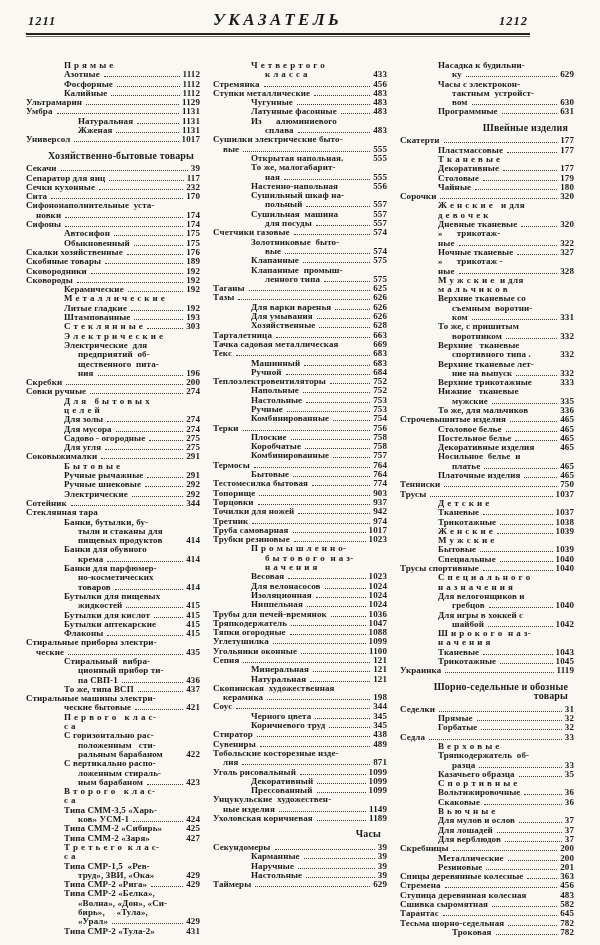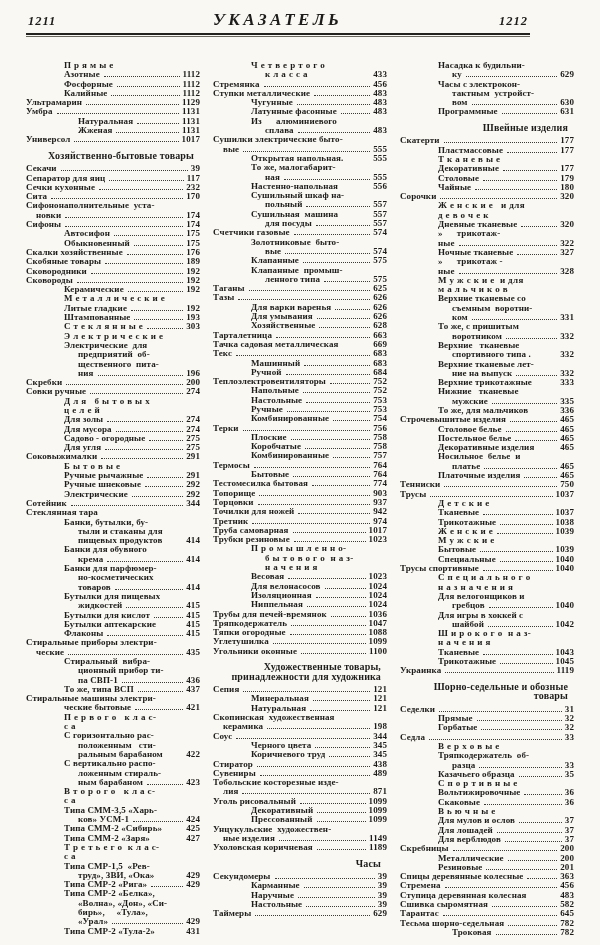--- a/index.html
+++ b/index.html
@@ -761,21 +761,20 @@
         <div class="row ind0">
           <span class="t">Углетушилка</span>
           <span class="dots"></span>
           <span class="p">1099</span>
         </div>
         <div class="row ind0">
           <span class="t">Угольники оконные</span>
           <span class="dots"></span>
           <span class="p">1100</span>
         </div>
-        <div class="section-header">Художественные товары, принадлежности для художника</div>
         <div class="row ind0">
           <span class="t">Сепия</span>
           <span class="dots"></span>
           <span class="p">121</span>
         </div>
         <div class="row ind2">
           <span class="t">Минеральная</span>
           <span class="dots"></span>
           <span class="p">121</span>
         </div>

